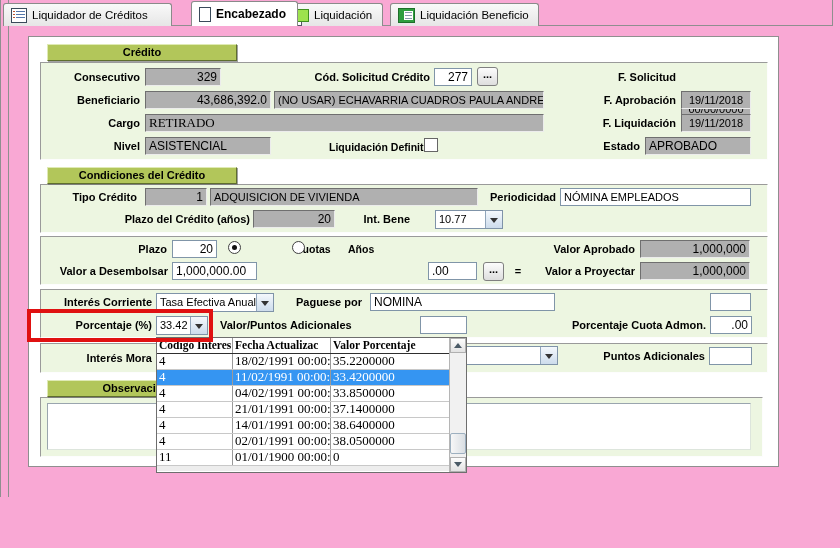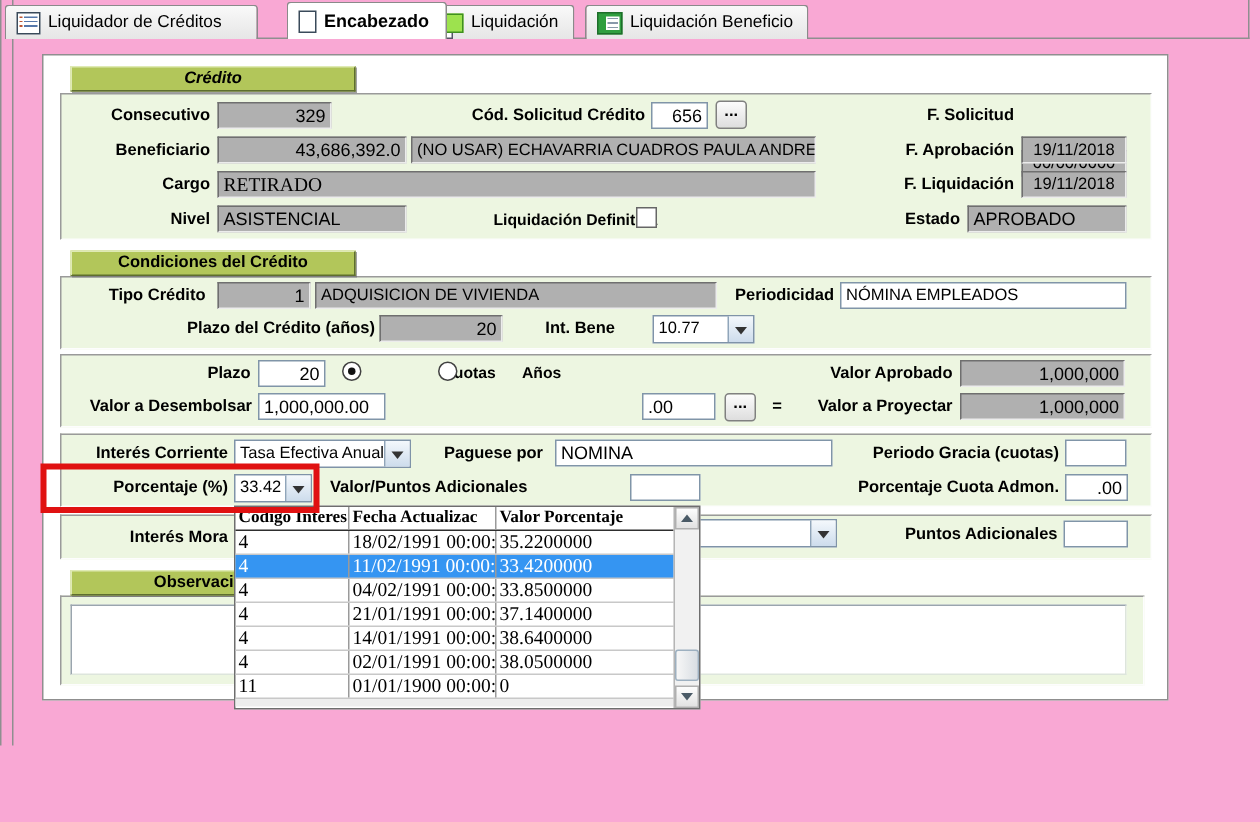--- a/index.html
+++ b/index.html
@@ -105,26 +105,26 @@
     <span>Liquidación</span>
   </div>
   <div class="tab" style="left:390px;width:149px;">
     <span class="ticon icon-book"></span>
     <span>Liquidación Beneficio</span>
   </div>
 
   <div class="frame"></div>
 
   <div class="panel" style="left:40px;top:62px;width:728px;height:98px;"></div>
-  <div class="hdrbar" style="left:47px;top:44px;font-style:italic;">Crédito</div>
+  <div class="hdrbar" style="left:47px;top:44px;">Crédito</div>
 
   <div class="lbl r" style="left:30px;top:70px;width:110px;">Consecutivo</div>
   <div class="field gray num" style="left:145px;top:68px;width:76px;">329</div>
   <div class="lbl r" style="left:270px;top:70px;width:160px;">Cód. Solicitud Crédito</div>
-  <div class="field white num" style="left:434px;top:68px;width:38px;">656</div>
+  <div class="field white num" style="left:434px;top:68px;width:38px;">277</div>
   <div class="dots" style="left:477px;top:67px;">...</div>
   <div class="lbl r" style="left:540px;top:70px;width:136px;">F. Solicitud</div>
   <div class="field gray c small-val" style="left:681px;top:68px;width:70px;margin-top:32px;">00/00/0000</div>
 
   <div class="lbl r" style="left:30px;top:93px;width:110px;">Beneficiario</div>
   <div class="field gray num" style="left:145px;top:91px;width:126px;">43,686,392.0</div>
   <div class="field gray small-val" style="left:274px;top:91px;width:270px;">(NO USAR) ECHAVARRIA CUADROS PAULA ANDREA</div>
   <div class="lbl r" style="left:540px;top:93px;width:136px;">F. Aprobación</div>
   <div class="field gray c small-val" style="left:681px;top:91px;width:70px;">19/11/2018</div>
 
@@ -182,21 +182,20 @@
 
   <div class="lbl r" style="left:30px;top:295px;width:122px;">Interés Corriente</div>
   <div class="combo" style="left:156px;top:293px;width:118px;">
     <span class="combo-text">Tasa Efectiva Anual</span>
     <span class="combo-btn">
         <span class="combo-arrow"></span>
       </span>
   </div>
   <div class="lbl r" style="left:270px;top:295px;width:92px;">Paguese por</div>
   <div class="field white" style="left:370px;top:293px;width:185px;">NOMINA</div>
-  <div class="lbl r" style="left:562px;top:295px;width:144px;">Periodo Gracia (cuotas)</div>
   <div class="field white" style="left:710px;top:293px;width:41px;"></div>
 
   <div class="lbl r" style="left:40px;top:318px;width:112px;">Porcentaje (%)</div>
   <div class="combo" style="left:156px;top:316px;width:52px;">
     <span class="combo-text">33.42</span>
     <span class="combo-btn">
         <span class="combo-arrow"></span>
       </span>
   </div>
   <div class="lbl l" style="left:220px;top:318px;width:195px;">Valor/Puntos Adicionales</div>

